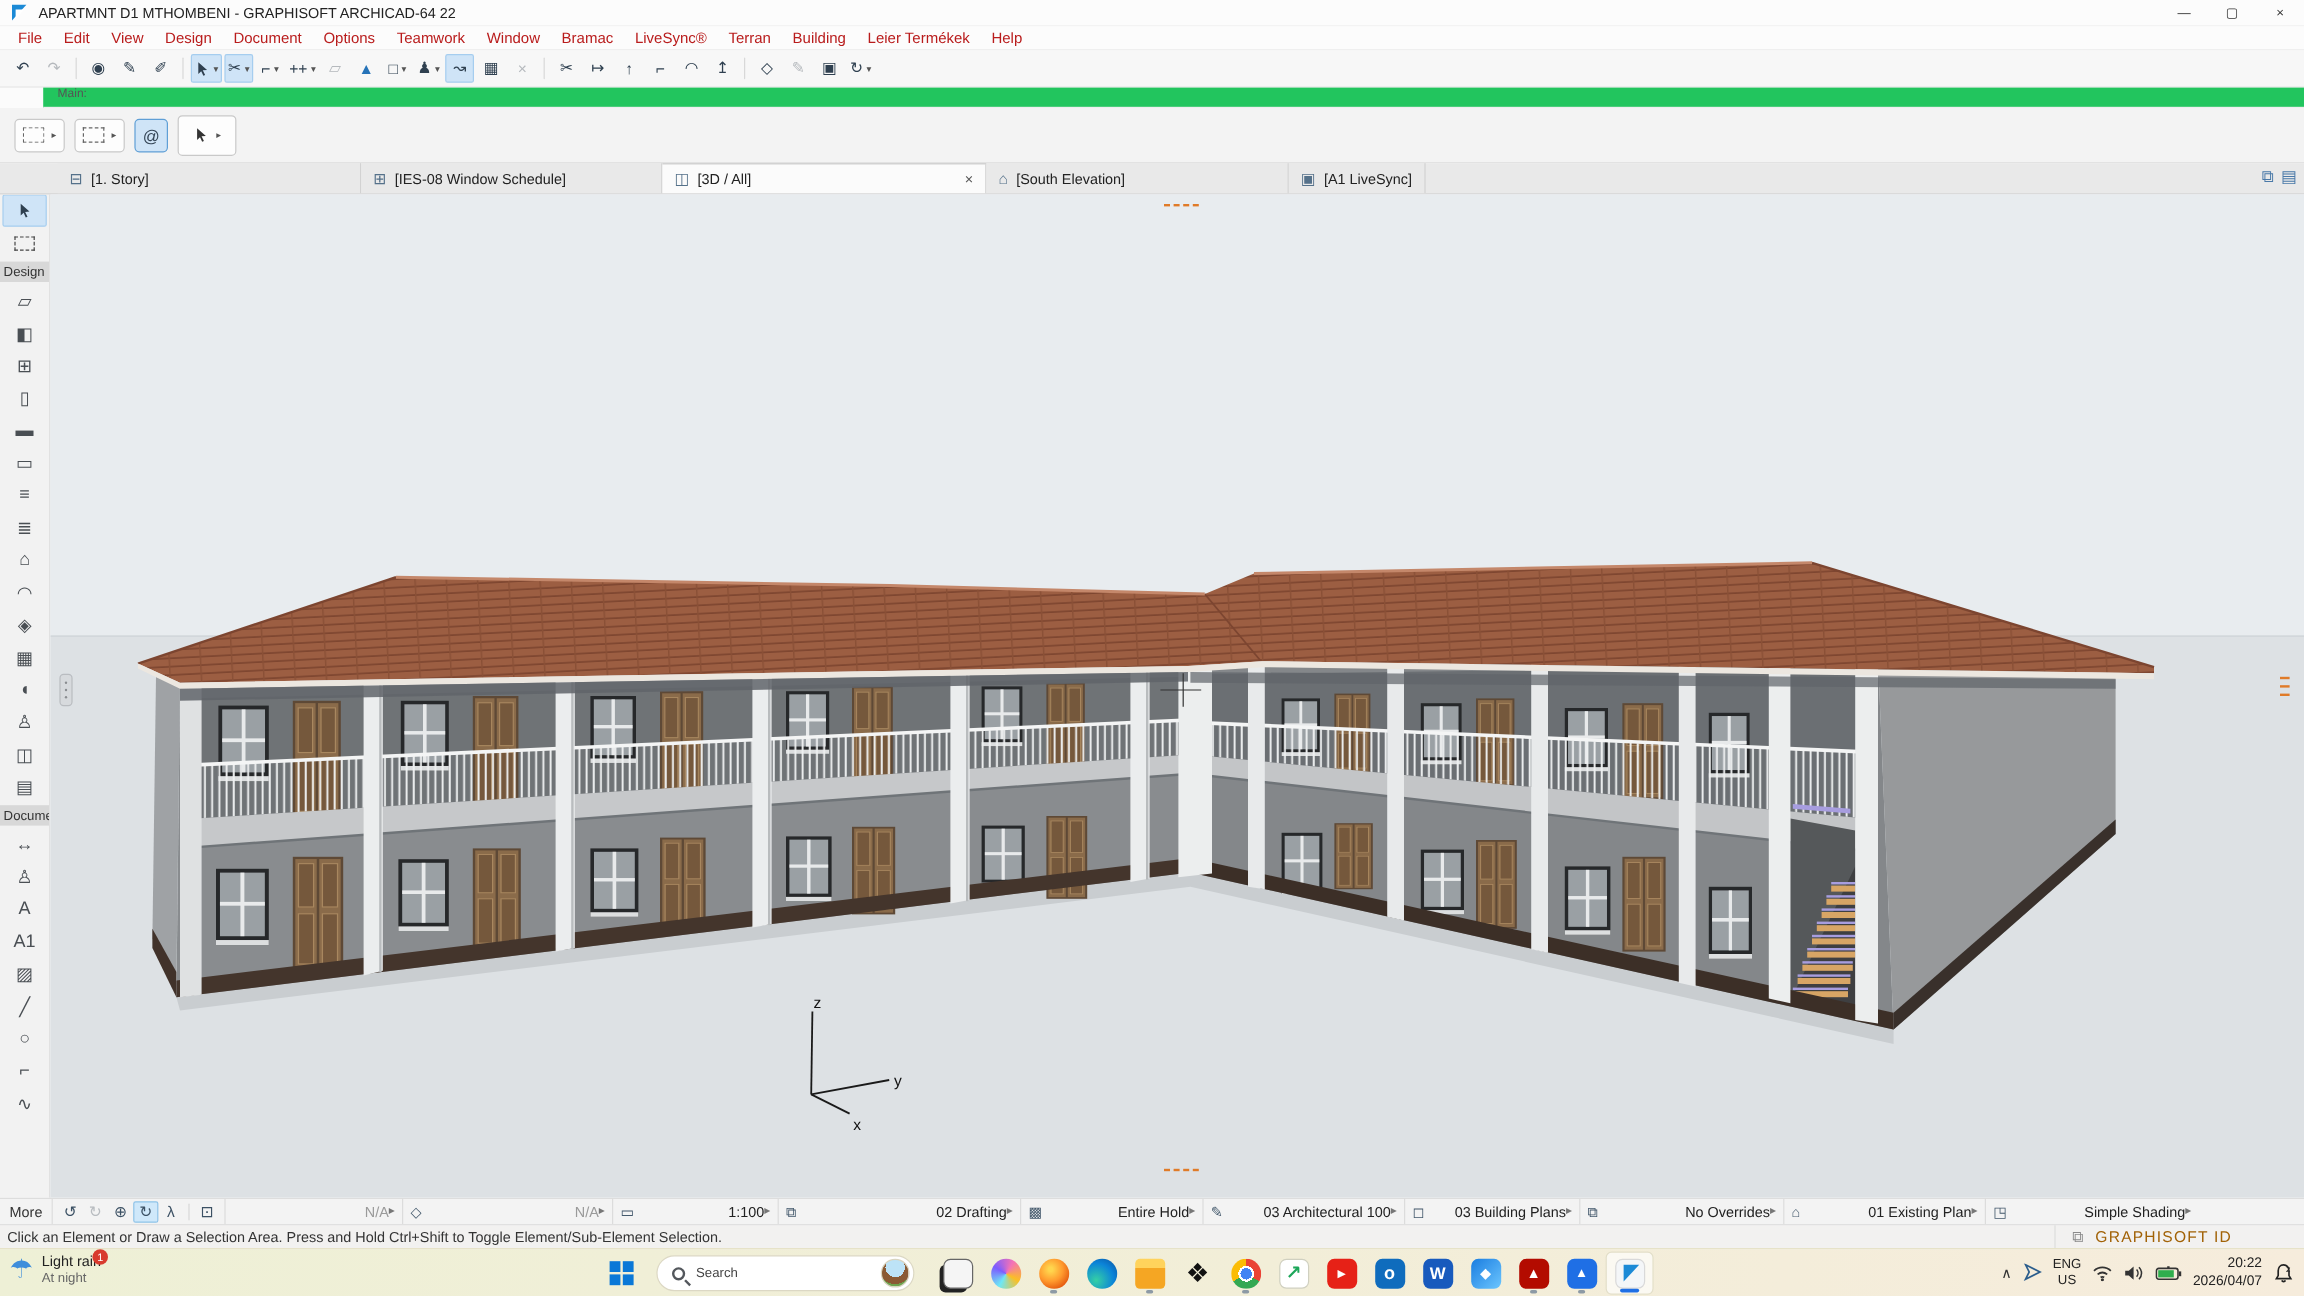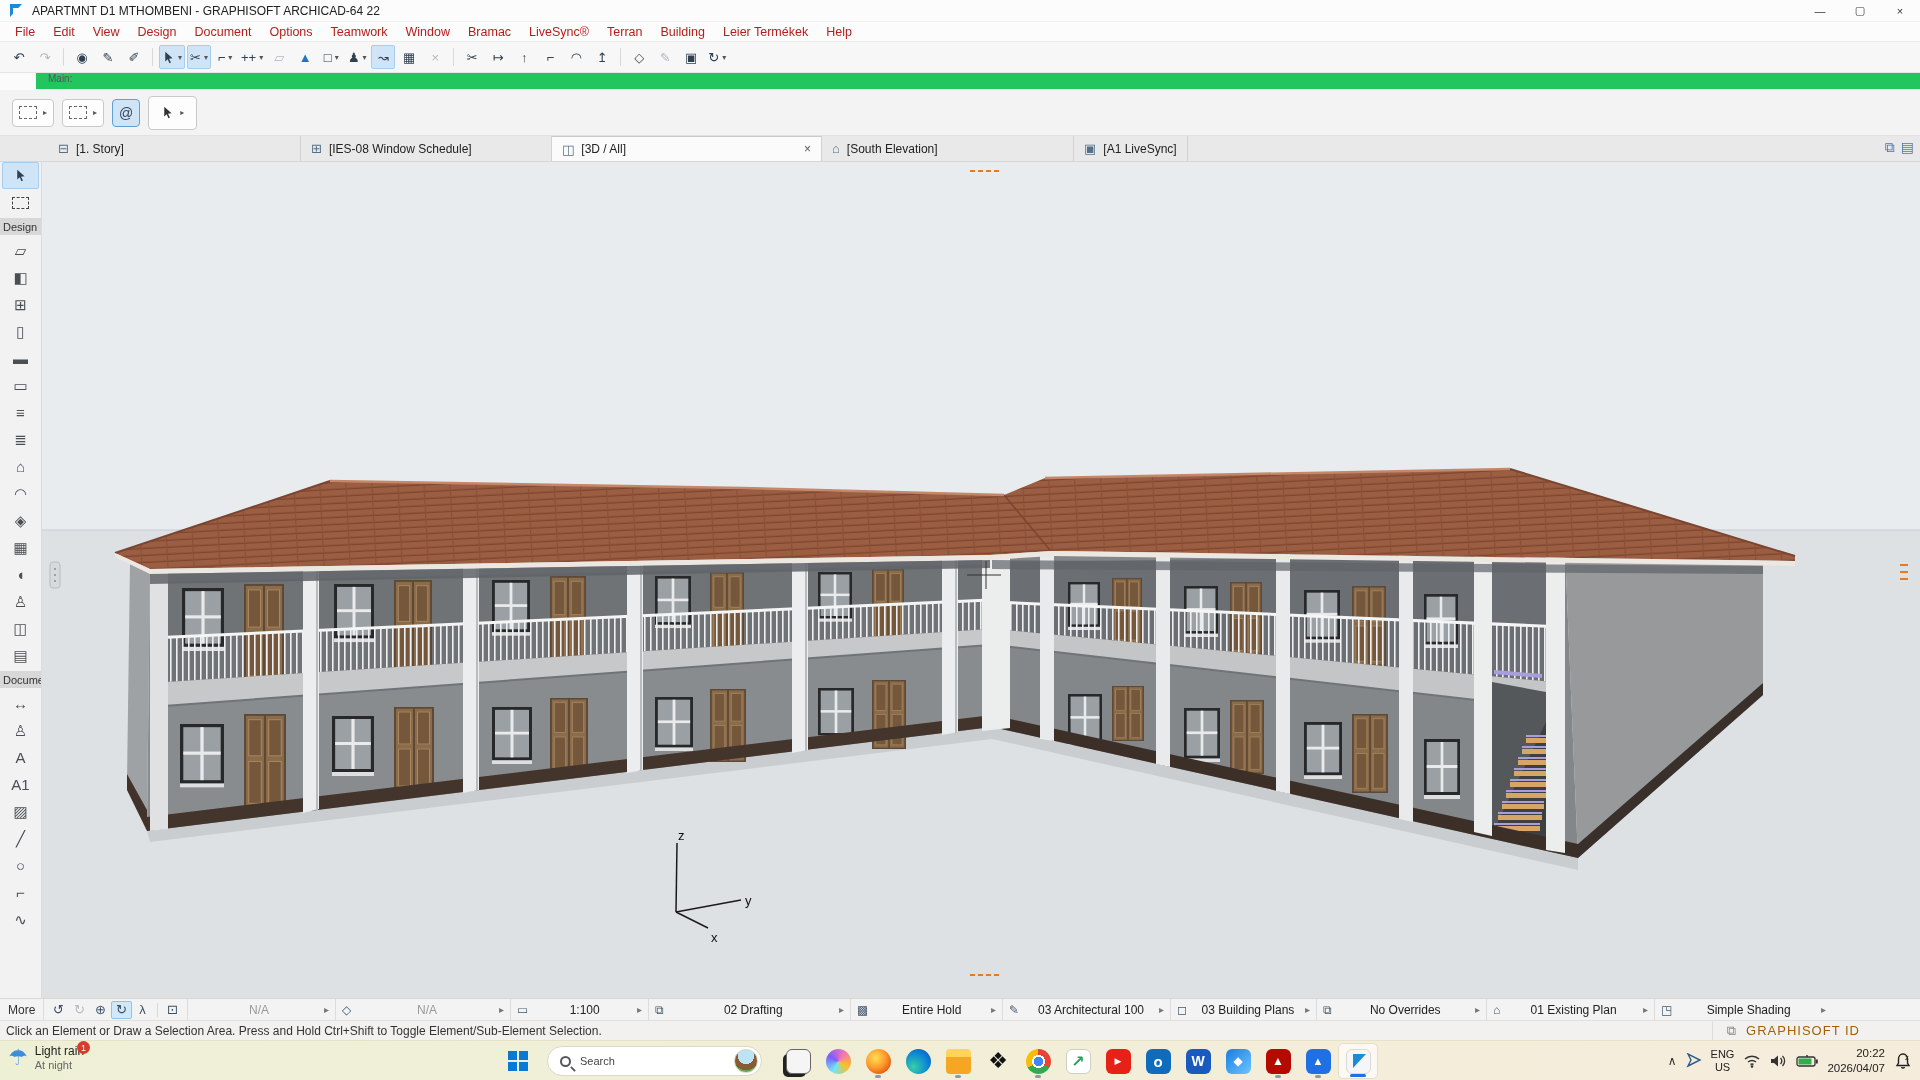--- a/index.html
+++ b/index.html
@@ -75,21 +75,21 @@
   div.seg:nth-of-type(2){width:175px;}
   div.seg:nth-of-type(3){width:138px;}
   div.seg:nth-of-type(4){width:202px;}
   div.seg:nth-of-type(5){width:152px;}
   div.seg:nth-of-type(6){width:168px;}
   div.seg:nth-of-type(7){width:146px;}
   div.seg:nth-of-type(8){width:170px;}
   div.seg:nth-of-type(9){width:168px;}
   div.seg:nth-of-type(10){width:178px;}
   .seg-ic{color:#44596c;margin-right:4px;font-size:12px;}
-  .seg-label{flex:1;text-align:center;color:#222;}
+  .seg-label{flex:1;text-align:right;color:#222;}
   .seg-label.na{color:#9a9a9a;}
   .seg-arrow{color:#777;font-size:10px;}
   
   .statusbar{height:20px;background:#f2f1f0;border-top:1px solid #e0e0e0;display:flex;align-items:center;font-size:12px;color:#333;}
   .sb-msg{padding-left:6px;flex:1;}
   .sb-right{display:flex;align-items:center;border-left:1px solid #ddd;height:100%;padding:0 14px;gap:10px;}
   .sb-gsid{color:#a16207;font-size:13px;letter-spacing:1px;}
   .sb-ic{color:#8a8a8a;font-size:13px;}
   .sb-pad{width:46px;}
   

